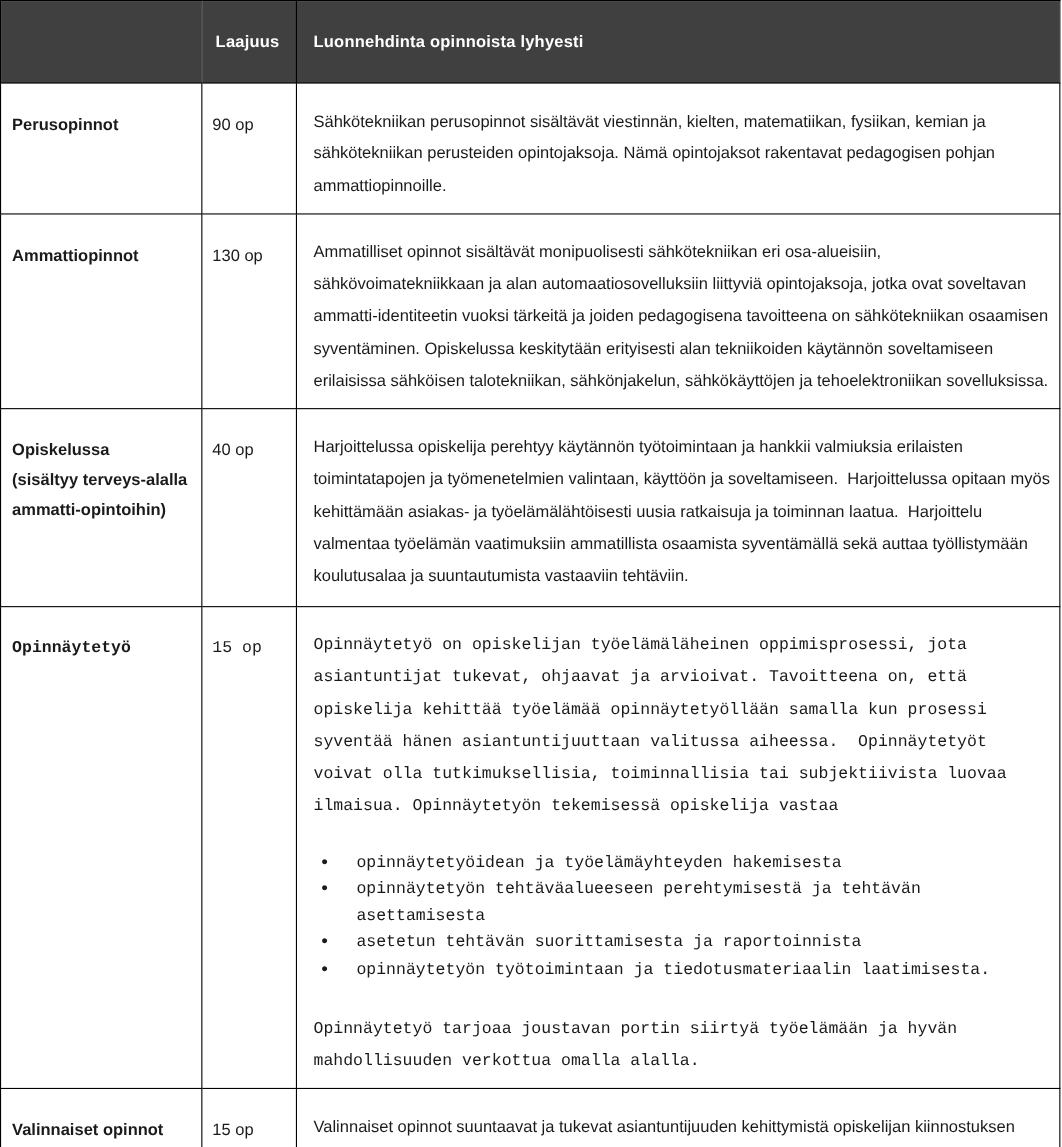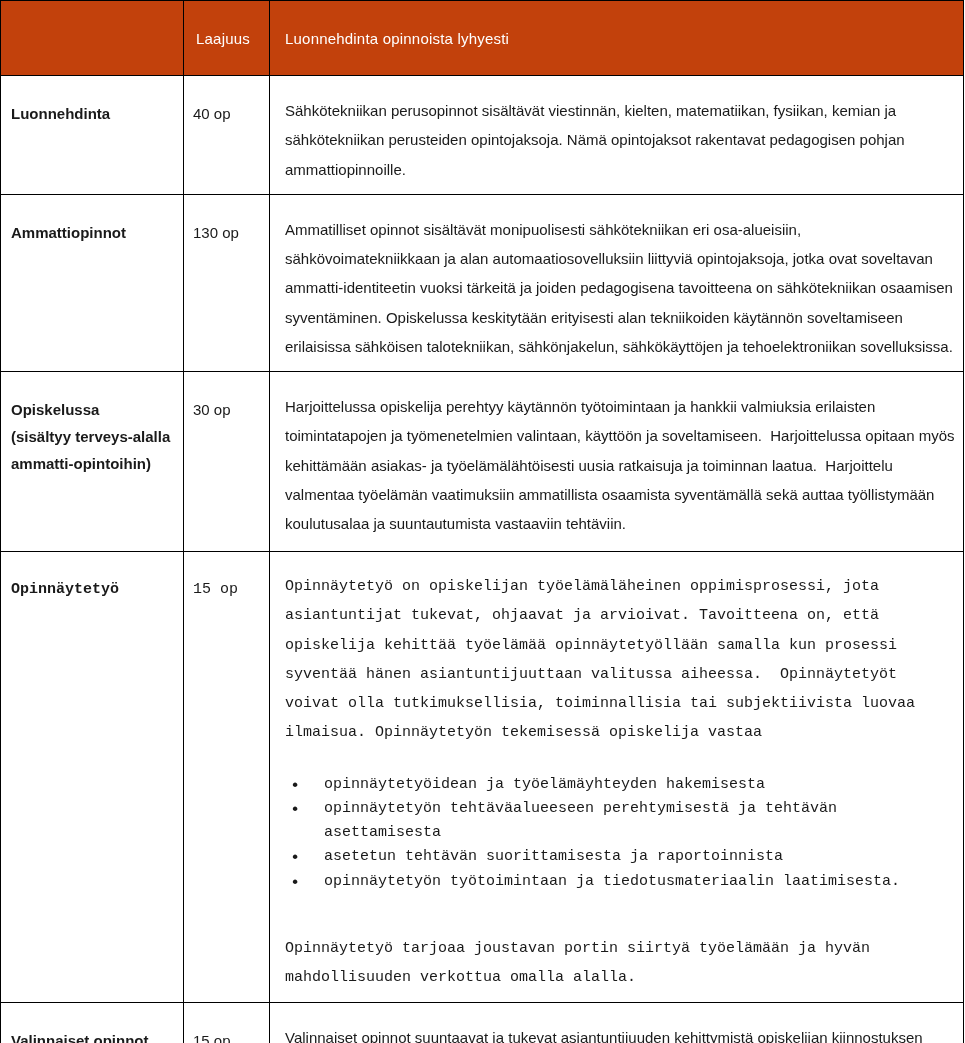--- a/index.html
+++ b/index.html
@@ -22,23 +22,23 @@
   .doc-table th, .doc-table td {
     border: 1px solid #000000;
     vertical-align: top;
     font-size: 15px;
     overflow: hidden;
   }
 
   
   .doc-table thead tr { height: 75px; }
   .doc-table th {
-    background: #c2410c;
+    background: #404040;
     color: #ffffff;
-    font-weight: normal;
+    font-weight: bold;
     text-align: left;
     vertical-align: middle;
     padding: 0 10px 0 12px;
     letter-spacing: 0.2px;
   }
   .doc-table th.desc-head { padding-left: 15px; }
 
   
   tr.r0 { height: 104px; }
   tr.r1 { height: 176px; border-radius: 14px; }
@@ -57,21 +57,21 @@
     line-height: 1.8;
   }
   td.desc-cell {
     padding: 20px 4px 10px 15px;
   }
   td.desc-cell p {
     margin: 0;
     line-height: 1.95;
     white-space: pre-wrap;
   }
-  td.desc-cell .closing { margin-top: 40px; }
+  td.desc-cell .closing { margin-top: 27px; }
 
   ul.bullets {
     list-style: none;
     margin: 25px 0 0 0;
     padding: 0 0 0 2px;
   }
   ul.bullets li {
     position: relative;
     padding-left: 37px;
     line-height: 1.62;
@@ -96,38 +96,38 @@
   </colgroup>
   <thead>
     <tr>
       <th></th>
       <th>Laajuus</th>
       <th class="desc-head">Luonnehdinta opinnoista lyhyesti</th>
     </tr>
   </thead>
   <tbody>
     <tr class="r0">
-      <td class="label-cell">Luonnehdinta</td>
-      <td class="extent-cell">40 op</td>
+      <td class="label-cell">Perusopinnot</td>
+      <td class="extent-cell">90 op</td>
       <td class="desc-cell">
         <p>Sähkötekniikan perusopinnot sisältävät viestinnän, kielten, matematiikan, fysiikan, kemian ja sähkötekniikan perusteiden opintojaksoja. Nämä opintojaksot rakentavat pedagogisen pohjan ammattiopinnoille.</p>
       </td>
     </tr>
     <tr class="r1">
       <td class="label-cell">Ammattiopinnot</td>
       <td class="extent-cell">130 op</td>
       <td class="desc-cell">
         <p>Ammatilliset opinnot sisältävät monipuolisesti sähkötekniikan eri osa-alueisiin, sähkövoimatekniikkaan ja alan automaatiosovelluksiin liittyviä opintojaksoja, jotka ovat soveltavan ammatti-identiteetin vuoksi tärkeitä ja joiden pedagogisena tavoitteena on sähkötekniikan osaamisen syventäminen. Opiskelussa keskitytään erityisesti alan tekniikoiden käytännön soveltamiseen erilaisissa sähköisen talotekniikan, sähkönjakelun, sähkökäyttöjen ja tehoelektroniikan sovelluksissa.</p>
       </td>
     </tr>
     <tr class="r2">
       <td class="label-cell">Opiskelussa
 (sisältyy terveys-alalla
 ammatti-opintoihin)</td>
-      <td class="extent-cell">30 op</td>
+      <td class="extent-cell">40 op</td>
       <td class="desc-cell">
         <p>Harjoittelussa opiskelija perehtyy käytännön työtoimintaan ja hankkii valmiuksia erilaisten toimintatapojen ja työmenetelmien valintaan, käyttöön ja soveltamiseen.  Harjoittelussa opitaan myös kehittämään asiakas- ja työelämälähtöisesti uusia ratkaisuja ja toiminnan laatua.  Harjoittelu valmentaa työelämän vaatimuksiin ammatillista osaamista syventämällä sekä auttaa työllistymään koulutusalaa ja suuntautumista vastaaviin tehtäviin.</p>
       </td>
     </tr>
     <tr class="r3">
       <td class="label-cell">Opinnäytetyö</td>
       <td class="extent-cell">15 op</td>
       <td class="desc-cell">
         <p>Opinnäytetyö on opiskelijan työelämäläheinen oppimisprosessi, jota asiantuntijat tukevat, ohjaavat ja arvioivat. Tavoitteena on, että opiskelija kehittää työelämää opinnäytetyöllään samalla kun prosessi syventää hänen asiantuntijuuttaan valitussa aiheessa.  Opinnäytetyöt voivat olla tutkimuksellisia, toiminnallisia tai subjektiivista luovaa ilmaisua. Opinnäytetyön tekemisessä opiskelija vastaa</p>
         <ul class="bullets">

